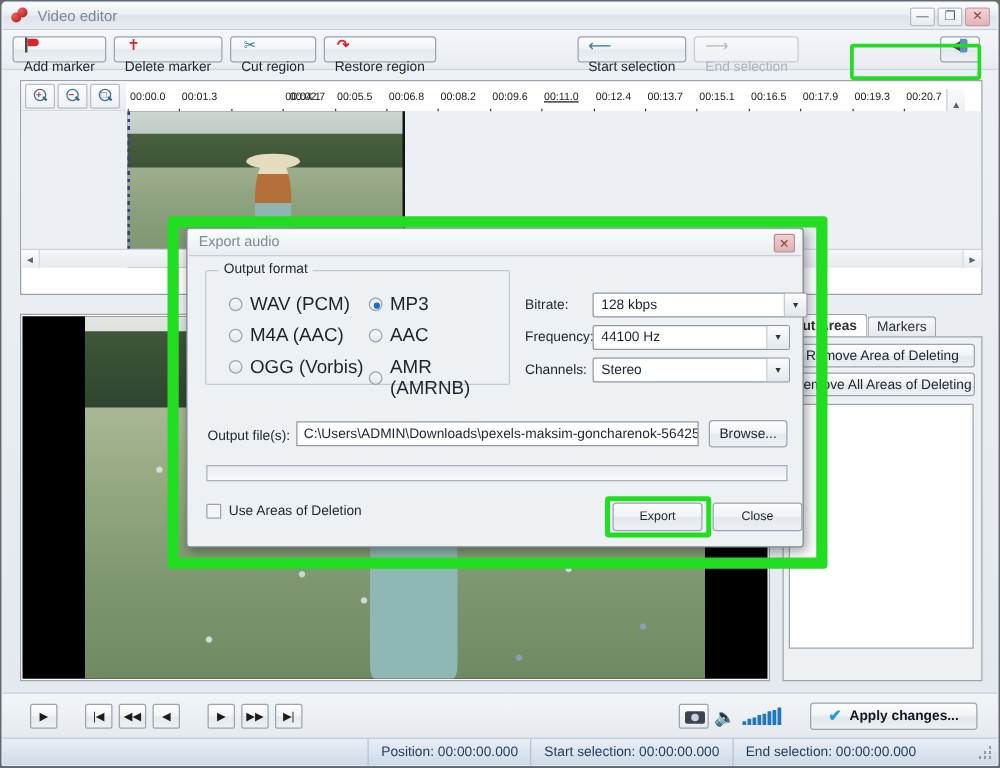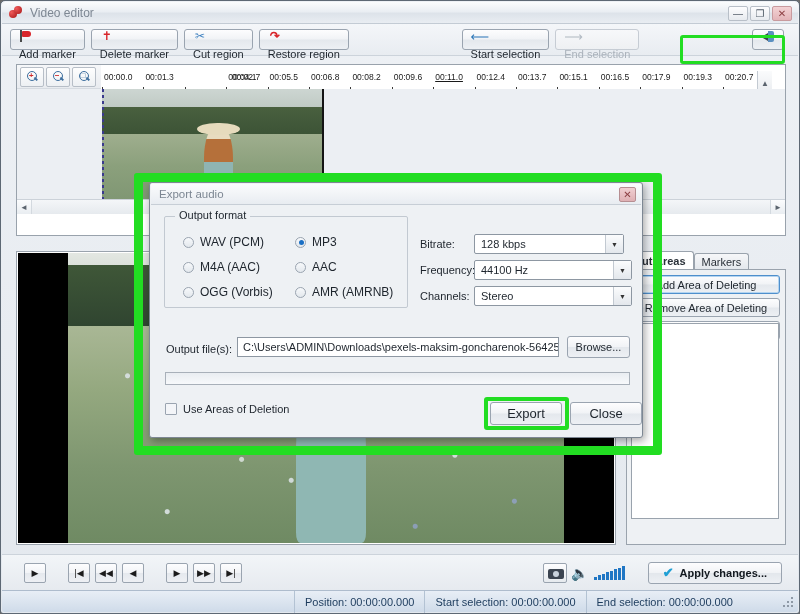--- a/index.html
+++ b/index.html
@@ -264,21 +264,21 @@
     position:absolute;right:5px;top:3px;width:17px;height:15px;border-radius:2px;
     border:1px solid #b68e92;background:linear-gradient(to bottom,#f0cfd2,#dfb0b4);
     color:#8c3f43;font-size:10px;display:flex;align-items:center;justify-content:center;
   }
   #fs-format{
     position:absolute;left:14px;top:33px;width:244px;height:92px;
     border:1px solid #c2c9d1;border-radius:2px;
   }
   #fs-legend{ position:absolute;left:10px;top:-8px;background:#eef1f4;padding:0 4px;
     font-size:11px;color:#1d242c; }
-  .radio-row{ position:absolute;display:flex;align-items:center;gap:6px;font-size:12px;color:#1d242c; }
+  .radio-row{ position:absolute;display:flex;align-items:center;gap:6px;font-size:15px;color:#1d242c; }
   .rd{ width:11px;height:11px;border-radius:50%;border:1px solid #9aa4b0;
     background:linear-gradient(to bottom,#f7f9fb,#e3e8ed);position:relative;flex:0 0 11px; }
   .rd.on:after{content:"";position:absolute;left:2.5px;top:2.5px;width:5px;height:5px;
     border-radius:50%;background:#1a6fc4;}
   .dlg-lab{ position:absolute;font-size:11px;color:#1d242c; }
   .combo{
     position:absolute;height:20px;border:1px solid #8d97a2;border-radius:2px;background:#fff;
     display:flex;align-items:center;
   }
   .combo .val{ padding-left:6px;font-size:11px;color:#1d242c;flex:1; }
@@ -300,21 +300,21 @@
   }
   #progress{
     position:absolute;left:164px;top:371px;width:465px;height:13px;
     border:1px solid #a8b0b9;background:linear-gradient(to bottom,#e9edf1,#f7f9fb);
   }
   #use-areas{ position:absolute;left:164px;top:402px;display:flex;align-items:center;gap:6px;
     font-size:11px;color:#1d242c; }
   .cb{ width:12px;height:12px;border:1px solid #9aa4b0;background:#f3f5f8;border-radius:1px; }
   .dlg-btn{
     position:absolute;height:23px;width:72px;border:1px solid #9aa4b0;border-radius:3px;
-    font-size:13px;color:#1d242c;display:flex;align-items:center;justify-content:center;
+    font-size:10px;color:#1d242c;display:flex;align-items:center;justify-content:center;
     background:linear-gradient(to bottom,#fdfdfe 0%,#f1f3f6 48%,#e4e8ed 52%,#edf0f4 100%);
   }
 </style>
 </head>
 <body>
 
 <div id="app-window">
 
   <div id="titlebar">
     <div id="app-icon">
@@ -515,21 +515,20 @@
       </div>
     </div>
   </div>
 
   <div id="right-panel">
     <div id="tabs">
       <div class="tab active">Cut Areas</div>
       <div class="tab">Markers</div>
     </div>
     <div id="tab-body">
-      <div class="panel-btn focus">Add Area of Deleting</div>
       <div class="panel-btn">Remove Area of Deleting</div>
       <div class="panel-btn">Remove All Areas of Deleting</div>
     </div>
     <div id="list-box"></div>
   </div>
 
   <div id="bottombar">
     <div class="pb">▶</div>
     <div class="pb-gap"></div>
     <div class="pb">|◀</div>
@@ -595,21 +594,21 @@
         <span class="rd"></span>
         <span>OGG (Vorbis)</span>
       </div>
       <div class="radio-row" style="left:130px;top:68px;">
         <span class="rd"></span>
         <span>AMR (AMRNB)</span>
       </div>
     </div>
 
     <div class="dlg-lab" style="left:270px;top:55px;">Bitrate:</div>
-    <div class="combo" style="left:324px;top:51px;width:150px;">
+    <div class="combo" style="left:324px;top:51px;width:172px;">
       <span class="val">128 kbps</span>
       <span class="arw">▼</span>
     </div>
 
     <div class="dlg-lab" style="left:270px;top:81px;">Frequency:</div>
     <div class="combo" style="left:324px;top:77px;width:158px;">
       <span class="val">44100 Hz</span>
       <span class="arw">▼</span>
     </div>
 

